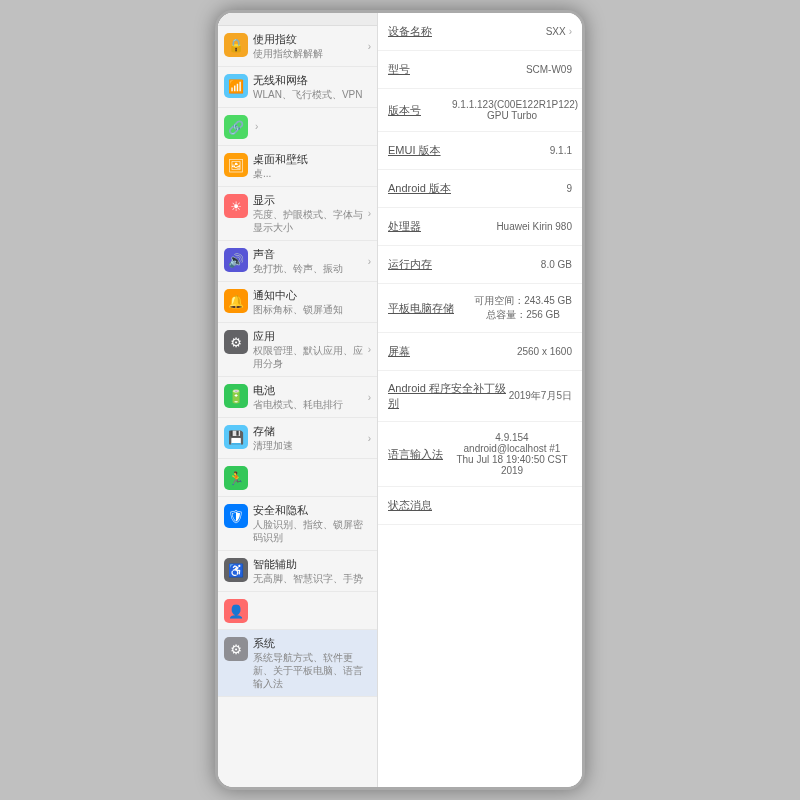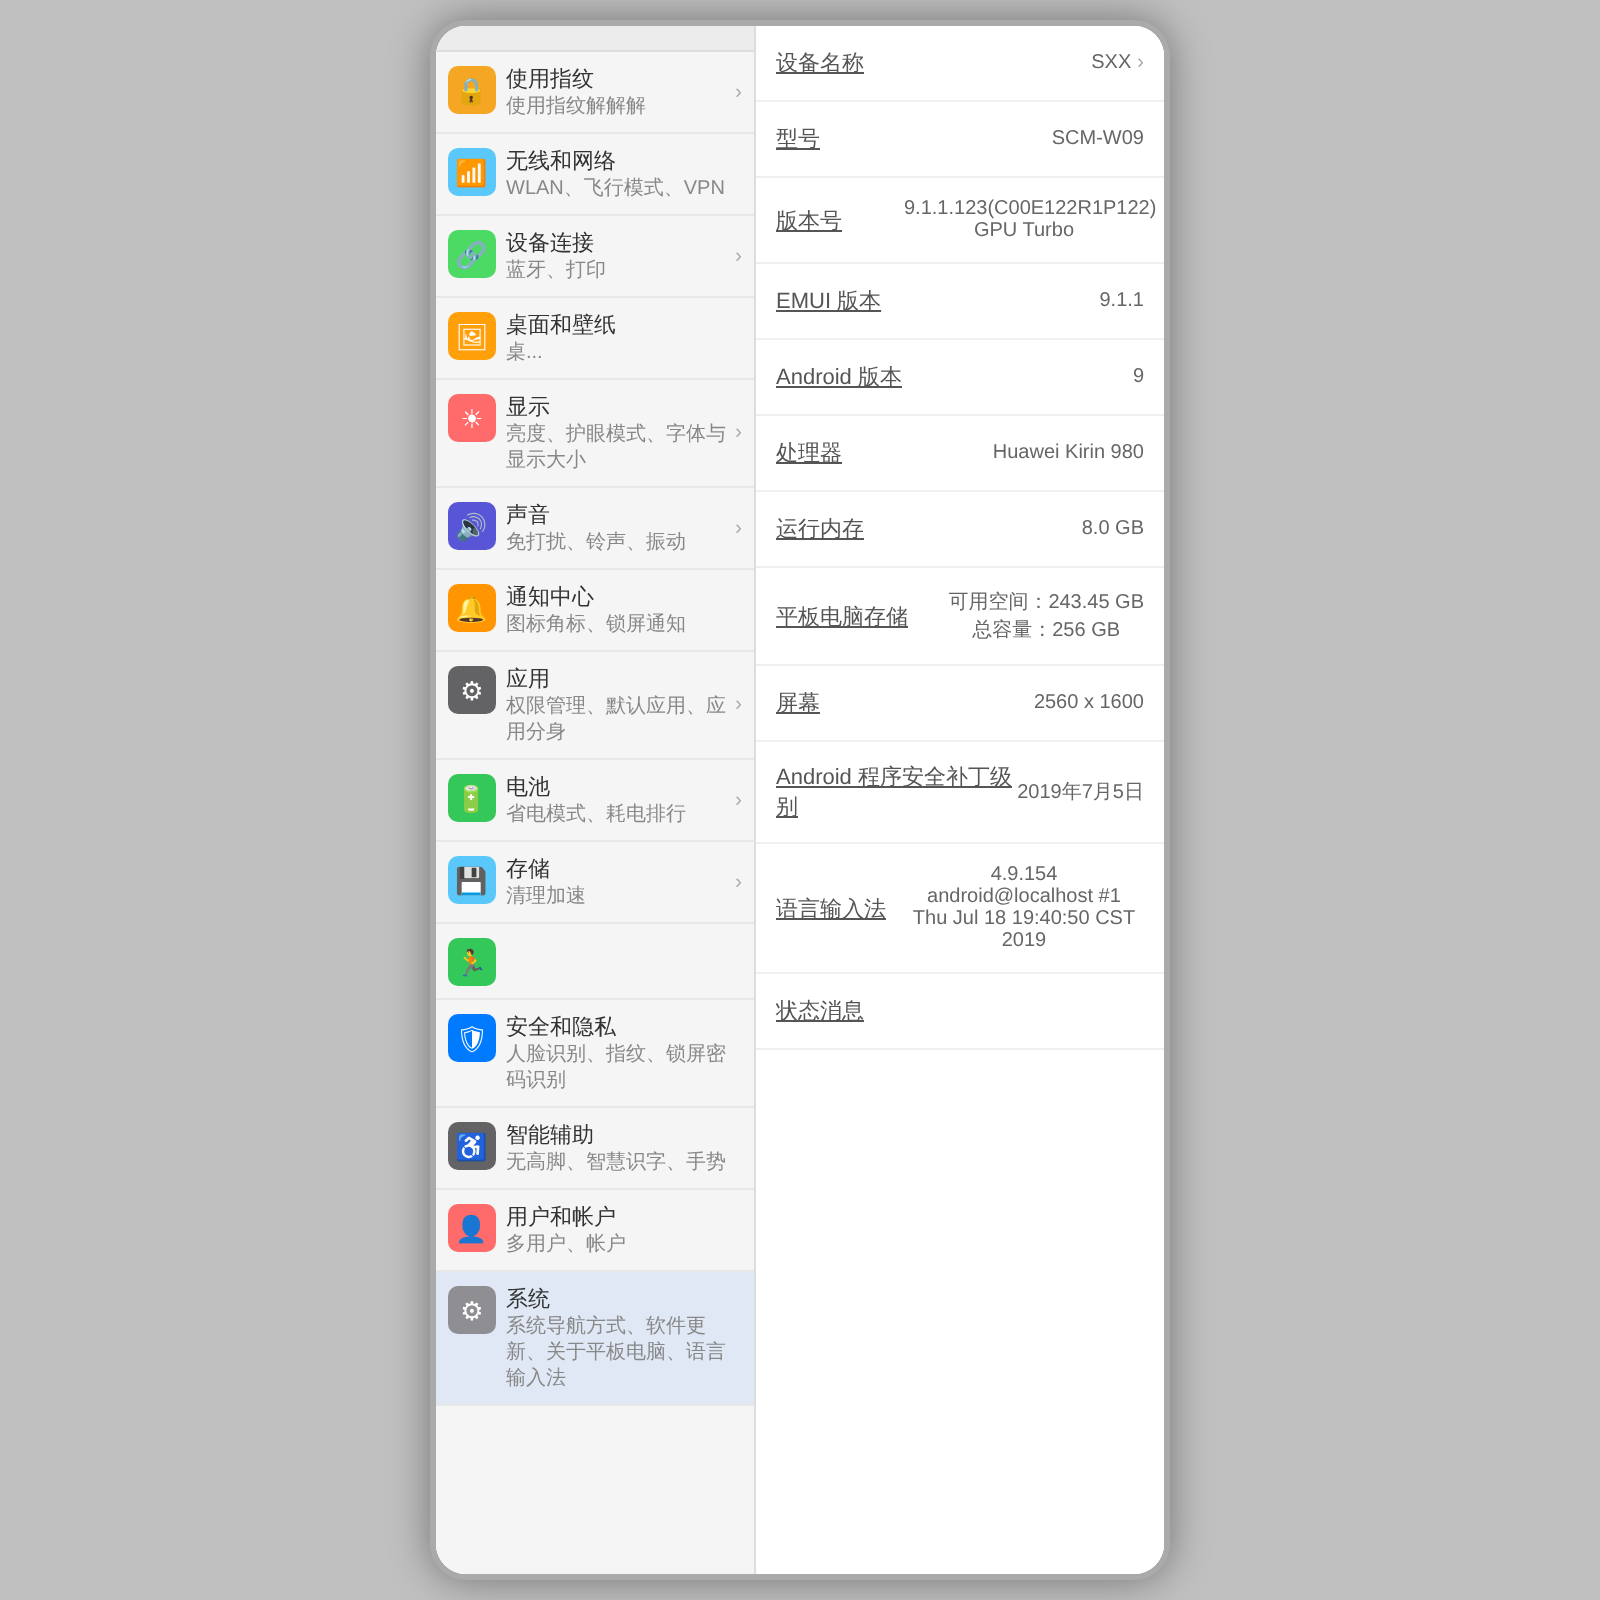--- a/index.html
+++ b/index.html
@@ -192,24 +192,20 @@
             <div class="settings-item">
     <div class="item-icon" style="background:#5ac8fa">📶</div>
     <div class="item-text">
       <div class="item-title">无线和网络</div>
       <div class="item-subtitle">WLAN、飞行模式、VPN</div>
     </div>
 
   </div>
             <div class="settings-item">
     <div class="item-icon" style="background:#4cd964">🔗</div>
-    <div class="item-text">
-      <div class="item-title">设备连接</div>
-      <div class="item-subtitle">蓝牙、打印</div>
-    </div>
     <div class="item-arrow">›</div>
   </div>
             <div class="settings-item">
     <div class="item-icon" style="background:#ff9f0a">🖼</div>
     <div class="item-text">
       <div class="item-title">桌面和壁纸</div>
       <div class="item-subtitle">桌...</div>
     </div>
 
   </div>
@@ -276,24 +272,20 @@
             <div class="settings-item">
     <div class="item-icon" style="background:#636366">♿</div>
     <div class="item-text">
       <div class="item-title">智能辅助</div>
       <div class="item-subtitle">无高脚、智慧识字、手势</div>
     </div>
 
   </div>
             <div class="settings-item">
     <div class="item-icon" style="background:#ff6b6b">👤</div>
-    <div class="item-text">
-      <div class="item-title">用户和帐户</div>
-      <div class="item-subtitle">多用户、帐户</div>
-    </div>
 
   </div>
             <div class="settings-item active">
     <div class="item-icon" style="background:#8e8e93">⚙</div>
     <div class="item-text">
       <div class="item-title">系统</div>
       <div class="item-subtitle">系统导航方式、软件更新、关于平板电脑、语言输入法</div>
     </div>
 
   </div>

